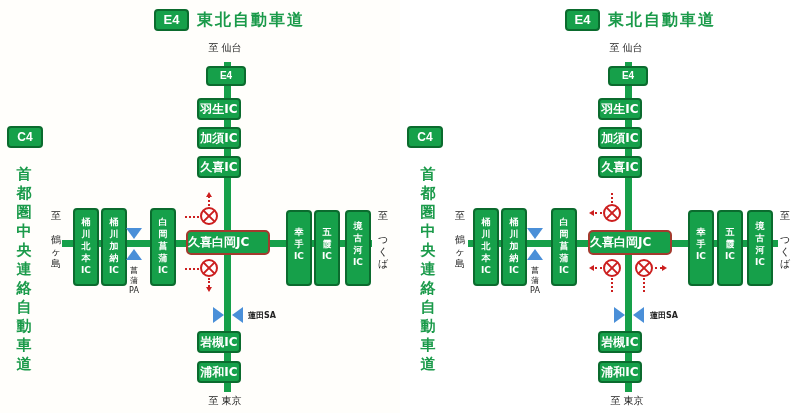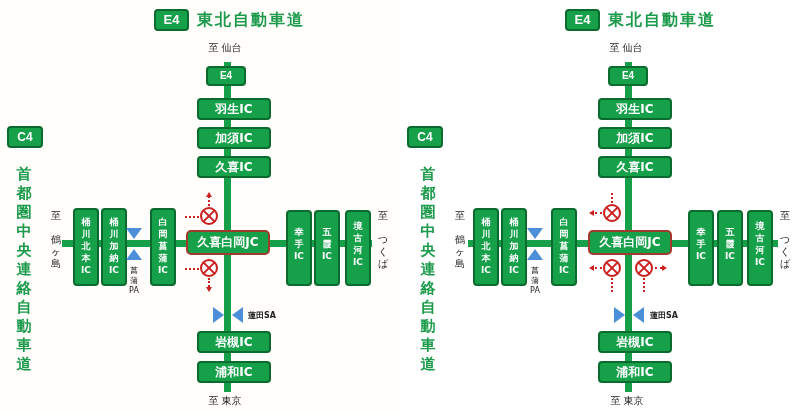--- a/index.html
+++ b/index.html
@@ -28,33 +28,33 @@
 
   
   .road-v { position: absolute; left: 224px; top: 62px; width: 7px; height: 330px; background: #16a04a; }
   .road-h { position: absolute; left: 62px; top: 240px; width: 310px; height: 7px; background: #16a04a; }
 
   
   .sign {
     position: absolute; background: #16a04a; border: 2px solid #0b6b2e; border-radius: 4px;
     color: #fff; text-align: center; font-weight: bold;
   }
-  .sign-h { left: 197px; width: 74px; height: 22px; font-size: 12px; line-height: 18px; }
+  .sign-h { left: 197px; width: 44px; height: 22px; font-size: 12px; line-height: 18px; }
   .sign-e4 { left: 206px; top: 66px; width: 40px; height: 20px; font-size: 10px; line-height: 16px;
     font-family: "Liberation Sans", sans-serif; }
   .sign-v {
     top: 208px; width: 26px; height: 78px; font-size: 9px; line-height: 12px; padding-top: 6px;
     writing-mode: horizontal-tb;
   }
   .sign-v span { display: block; }
 
   .jc {
     position: absolute; left: 186px; top: 230px; width: 84px; height: 25px;
     background: #16a04a; border: 2px solid #a33a2e; border-radius: 5px;
-    color: #fff; font-weight: bold; font-size: 12px; line-height: 21px; text-align: center;
+    color: #fff; font-weight: bold; font-size: 12px; line-height: 21px; 
   }
 
   .c4-badge {
     position: absolute; top: 126px; left: 7px; width: 36px; height: 22px;
     background: #16a04a; border: 2px solid #0b6b2e; border-radius: 4px;
     color: #fff; font-weight: bold; font-size: 12px; line-height: 18px; text-align: center;
     font-family: "Liberation Sans", sans-serif;
   }
   .c4-title {
     position: absolute; top: 165px; left: 14px; width: 20px; color: #1a9a4a; font-weight: bold;

